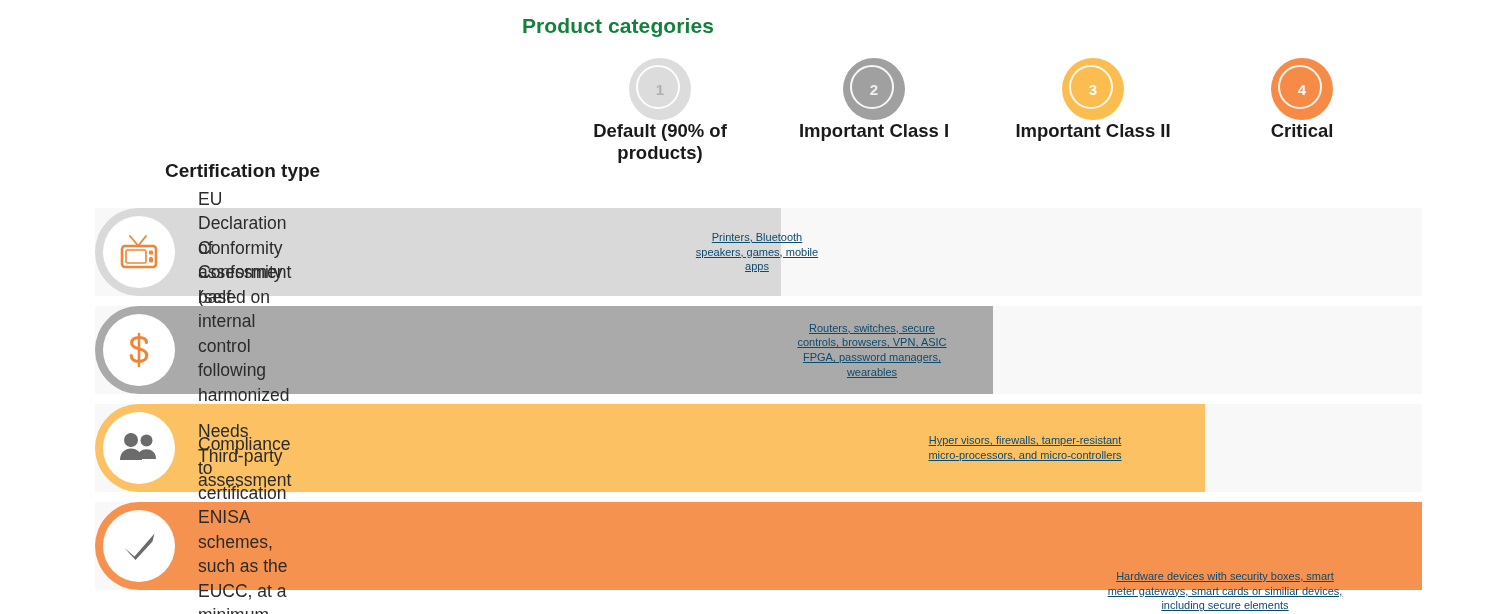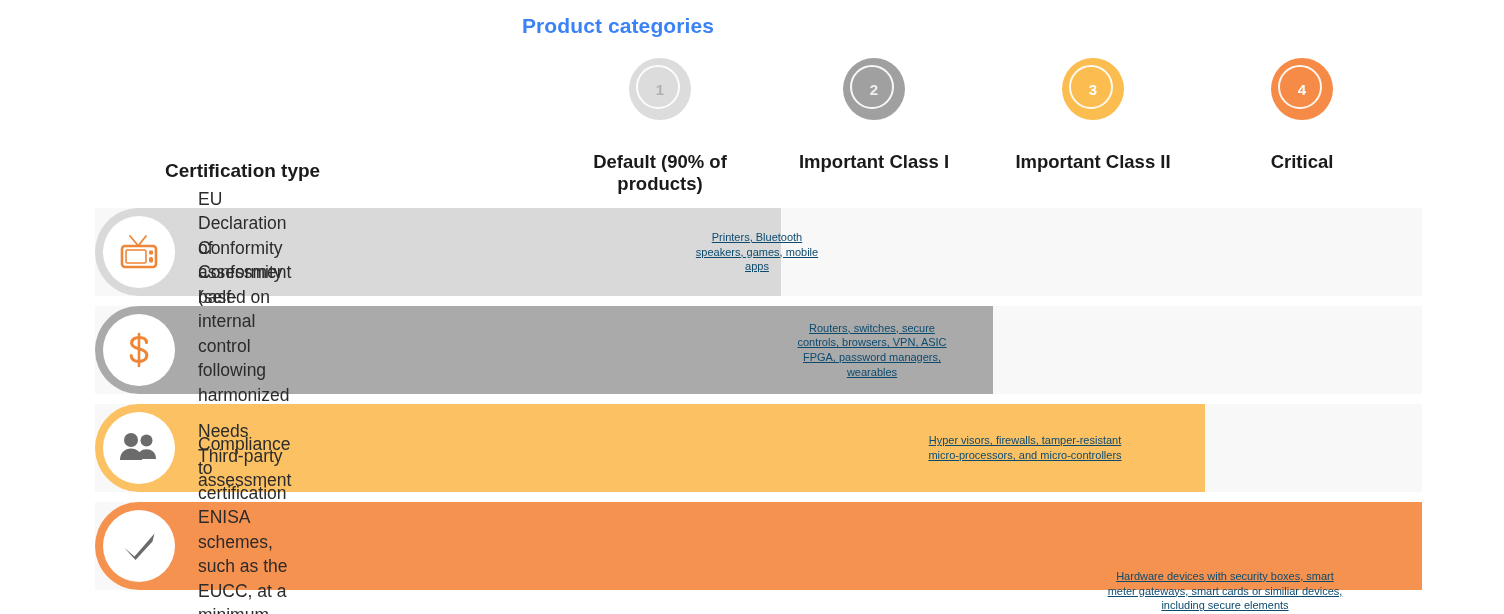--- a/index.html
+++ b/index.html
@@ -18,21 +18,21 @@
 
   
   #chart-title {
     position: absolute;
     left: 0;
     top: 14px;
     width: 1232px;
     text-align: center;
     font-size: 21px;
     font-weight: bold;
-    color: #3b82f6;
+    color: #15803d;
     letter-spacing: 0.1px;
   }
   
   #chart-title .title-inner {
     display: inline-block;
     transform: translateX(2px);
   }
 
   
   #header-row {
@@ -94,21 +94,20 @@
     line-height: 1;
   }
   .badge-1 { background: #dcdcdc; }
   .badge-1 .num { color: #b0b0b0; }
   .badge-2 { background: #a0a0a0; }
   .badge-2 .num { color: #efefef; }
   .badge-3 { background: #fbbd4f; }
   .badge-4 { background: #f58b46; }
 
   .cat-label {
-    margin-top: 31px;
     font-size: 18.5px;
     font-weight: bold;
     line-height: 1.18;
     color: #1a1a1a;
   }
 
   
   .row {
     position: absolute;
     left: 95px;

